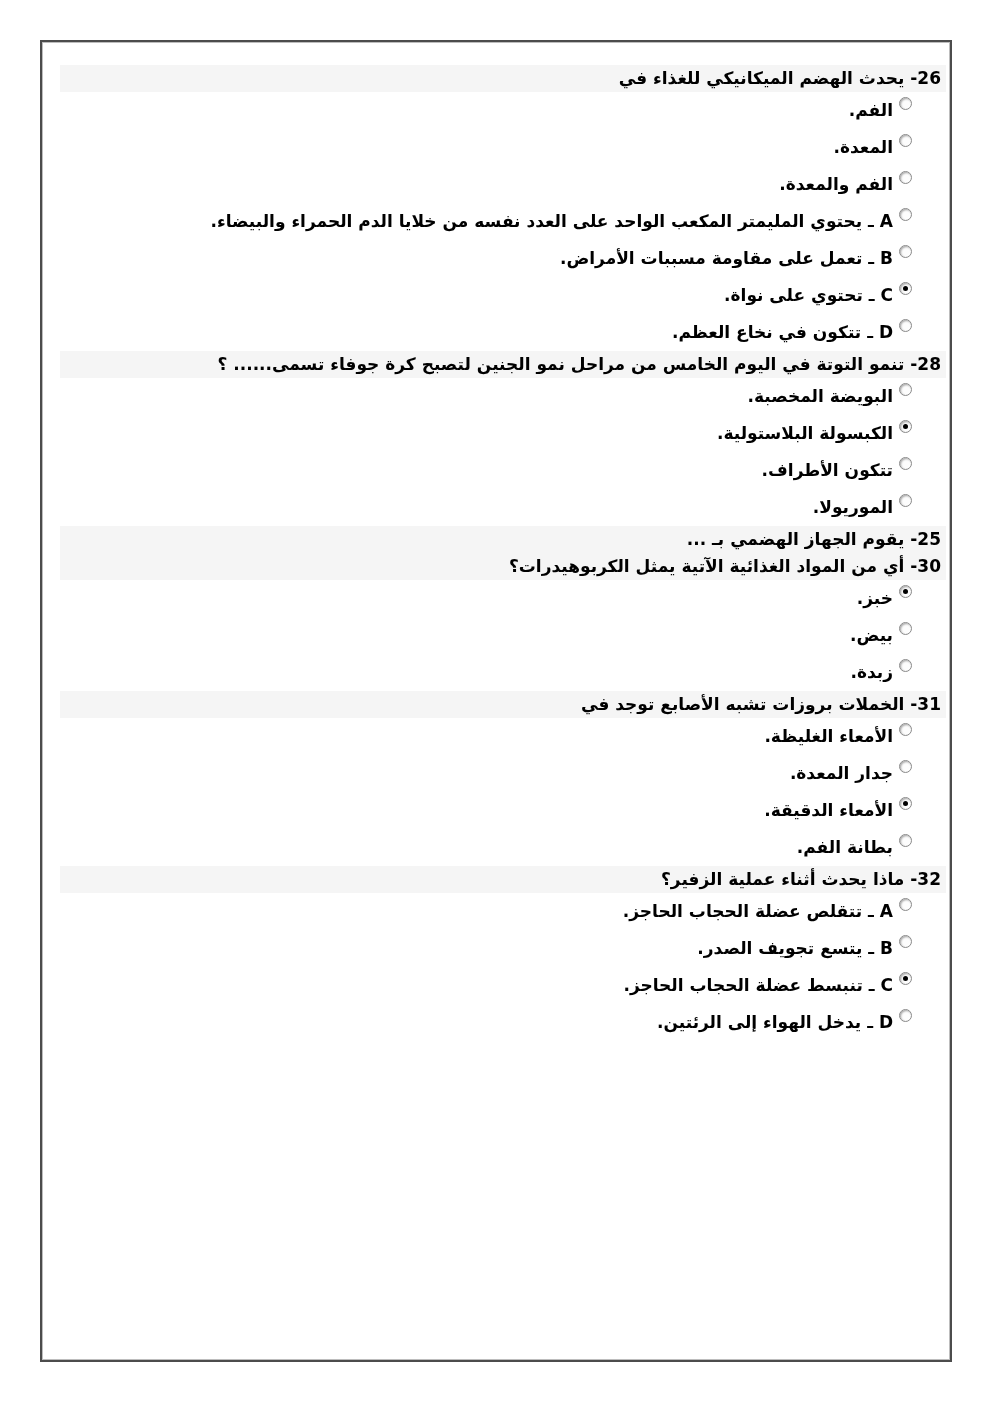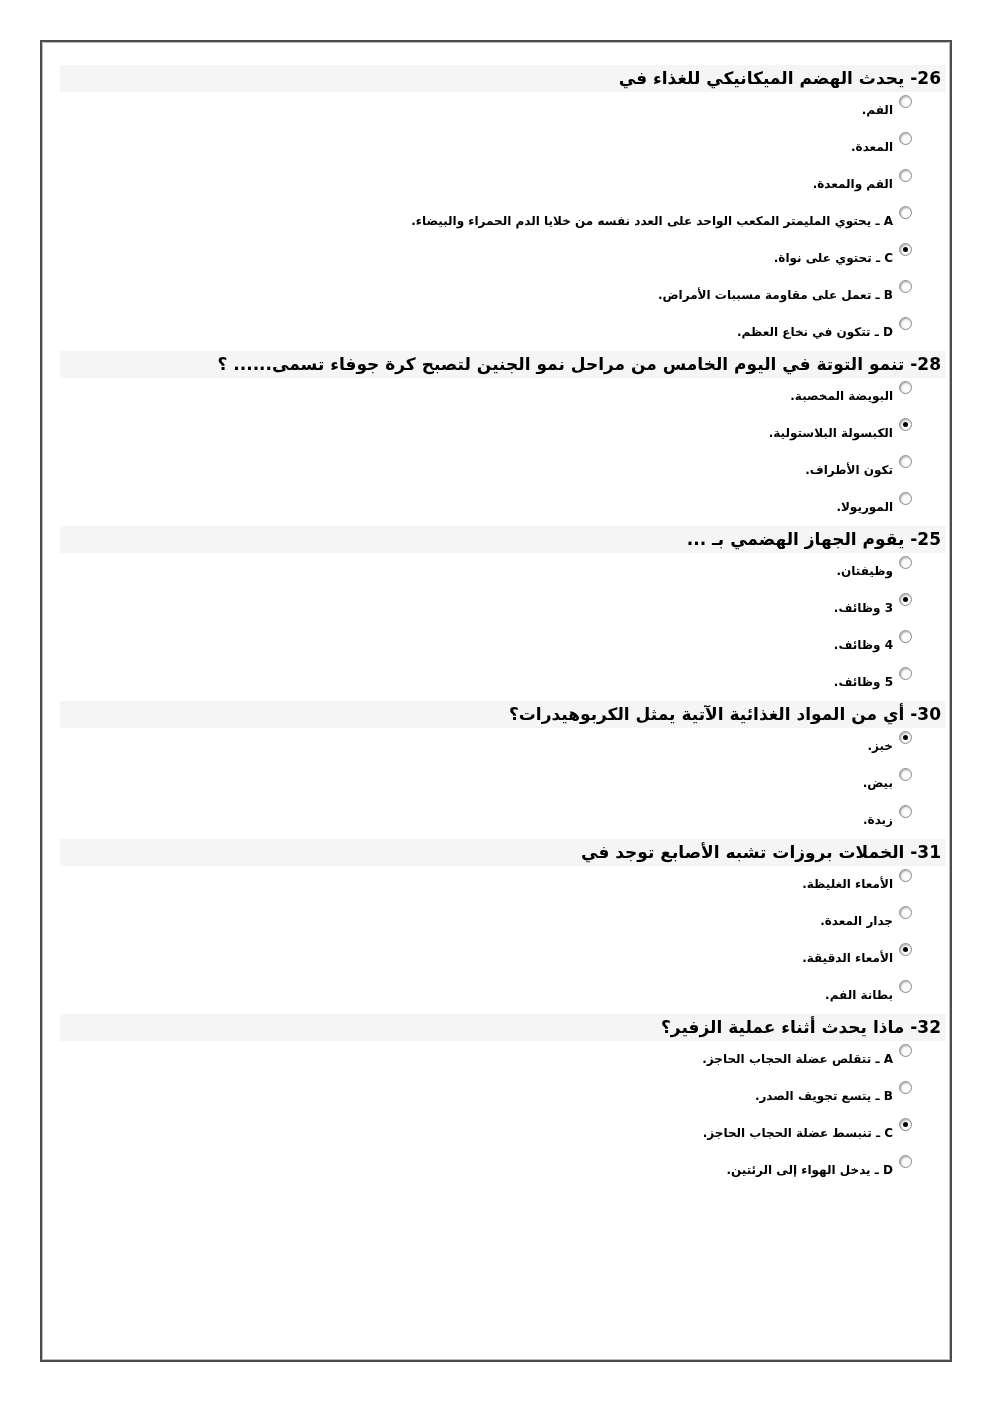--- a/index.html
+++ b/index.html
@@ -44,21 +44,21 @@
     white-space: nowrap;
     overflow: hidden;
   }
   .options { margin: 0; }
   .option {
     height: 37px;
     line-height: 37px;
     padding-right: 34px;
     text-align: right;
     font-weight: bold;
-    font-size: 12px;
+    font-size: 17px;
     white-space: nowrap;
     cursor: default;
   }
   .radio {
     display: inline-block;
     width: 13px;
     height: 13px;
     box-sizing: border-box;
     border-radius: 50%;
     background: #fdfdfd;
@@ -102,68 +102,54 @@
         </div>
       </div>
     </section>
 
     <section class="question-block">
       <div class="options">
         <div class="option">
           <span class="radio"></span><span class="opt-label">A ـ يحتوي المليمتر المكعب الواحد على العدد نفسه من خلايا الدم الحمراء والبيضاء.</span>
         </div>
         <div class="option">
+          <span class="radio"></span><span class="opt-label">B ـ تعمل على مقاومة مسببات الأمراض.</span>
+        </div>
+        <div class="option">
           <span class="radio checked"></span><span class="opt-label">C ـ تحتوي على نواة.</span>
         </div>
         <div class="option">
-          <span class="radio"></span><span class="opt-label">B ـ تعمل على مقاومة مسببات الأمراض.</span>
-        </div>
-        <div class="option">
           <span class="radio"></span><span class="opt-label">D ـ تتكون في نخاع العظم.</span>
         </div>
       </div>
     </section>
 
     <section class="question-block">
       <div class="q-header">
         <span>28- تنمو التوتة في اليوم الخامس من مراحل نمو الجنين لتصبح كرة جوفاء تسمى...... ؟</span>
       </div>
       <div class="options">
         <div class="option">
           <span class="radio"></span><span class="opt-label">البويضة المخصبة.</span>
         </div>
         <div class="option">
           <span class="radio checked"></span><span class="opt-label">الكبسولة البلاستولية.</span>
         </div>
         <div class="option">
-          <span class="radio"></span><span class="opt-label">تكون الأطراف.</span>
+          <span class="radio"></span><span class="opt-label">تتكون الأطراف.</span>
         </div>
         <div class="option">
           <span class="radio"></span><span class="opt-label">الموريولا.</span>
         </div>
       </div>
     </section>
 
     <section class="question-block">
       <div class="q-header">
         <span>25- يقوم الجهاز الهضمي بـ ...</span>
-      </div>
-      <div class="options">
-        <div class="option">
-          <span class="radio"></span><span class="opt-label">وظيفتان.</span>
-        </div>
-        <div class="option">
-          <span class="radio checked"></span><span class="opt-label">3 وظائف.</span>
-        </div>
-        <div class="option">
-          <span class="radio"></span><span class="opt-label">4 وظائف.</span>
-        </div>
-        <div class="option">
-          <span class="radio"></span><span class="opt-label">5 وظائف.</span>
-        </div>
       </div>
     </section>
 
     <section class="question-block">
       <div class="q-header">
         <span>30- أي من المواد الغذائية الآتية يمثل الكربوهيدرات؟</span>
       </div>
       <div class="options">
         <div class="option">
           <span class="radio checked"></span><span class="opt-label">خبز.</span>

